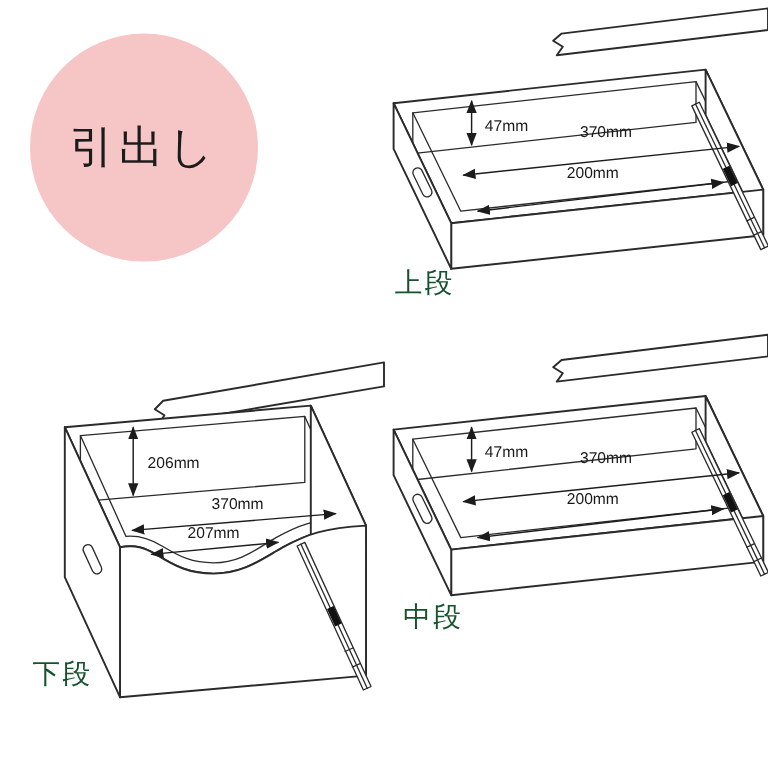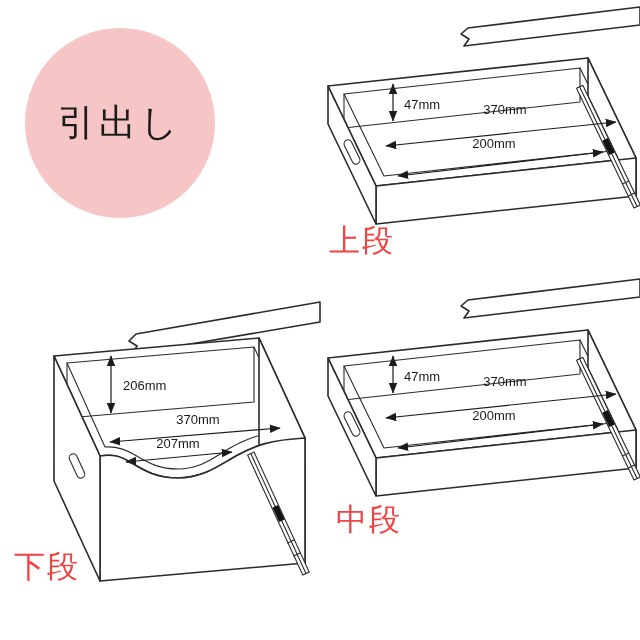--- a/index.html
+++ b/index.html
@@ -15,25 +15,25 @@
     display:flex;flex-direction:column;align-items:center;justify-content:center;
     gap:14px;
     text-align:center;
   }
   .badge .line{
     font-size:37px;letter-spacing:4px;color:#1b1b1b;font-weight:500;line-height:1.1;
     white-space:nowrap;
   }
   
   .tier{
-    position:absolute;font-size:31px;color:#ef4444;letter-spacing:2px;white-space:nowrap;
+    position:absolute;font-size:23px;color:#14532d;letter-spacing:2px;white-space:nowrap;
   }
   .tier.upper{left:329px;top:220px;}
   .tier.middle{left:336px;top:499px;text-align:center;}
-  .tier.lower{left:14px;top:546px;}
+  .tier.lower{left:27px;top:546px;}
   
   .s16{stroke:#2b2b2b;stroke-width:1.6;stroke-linejoin:round;stroke-linecap:round;}
   .s11{stroke:#2b2b2b;stroke-width:1.1;stroke-linejoin:round;stroke-linecap:round;}
   .fw{fill:#ffffff;}
   .fn{fill:none;}
   .arr{stroke:#1c1c1c;stroke-width:1.2;}
   .dim{font-size:13px;fill:#1a1a1a;font-family:"Liberation Sans","DejaVu Sans",sans-serif;}
   svg{position:absolute;left:0;top:0;}
 </style>
 </head>

